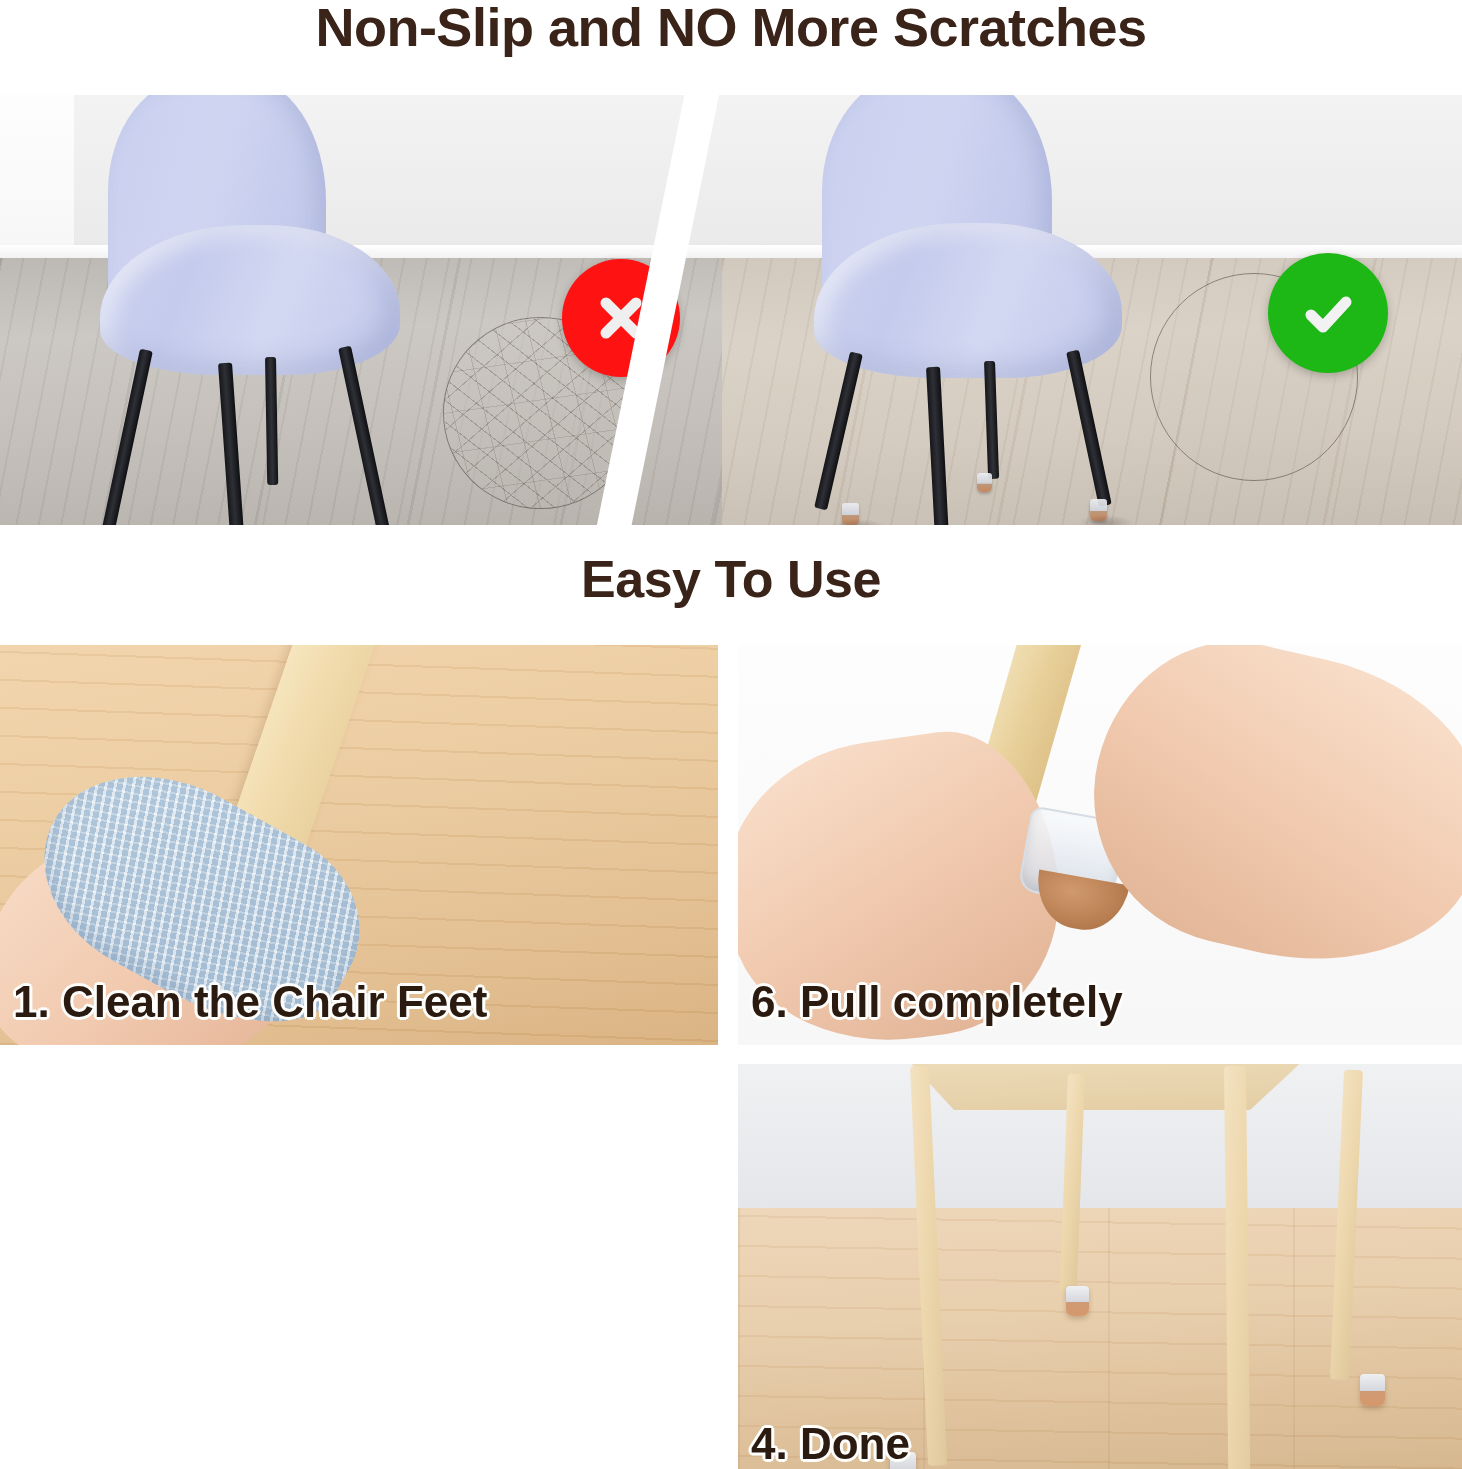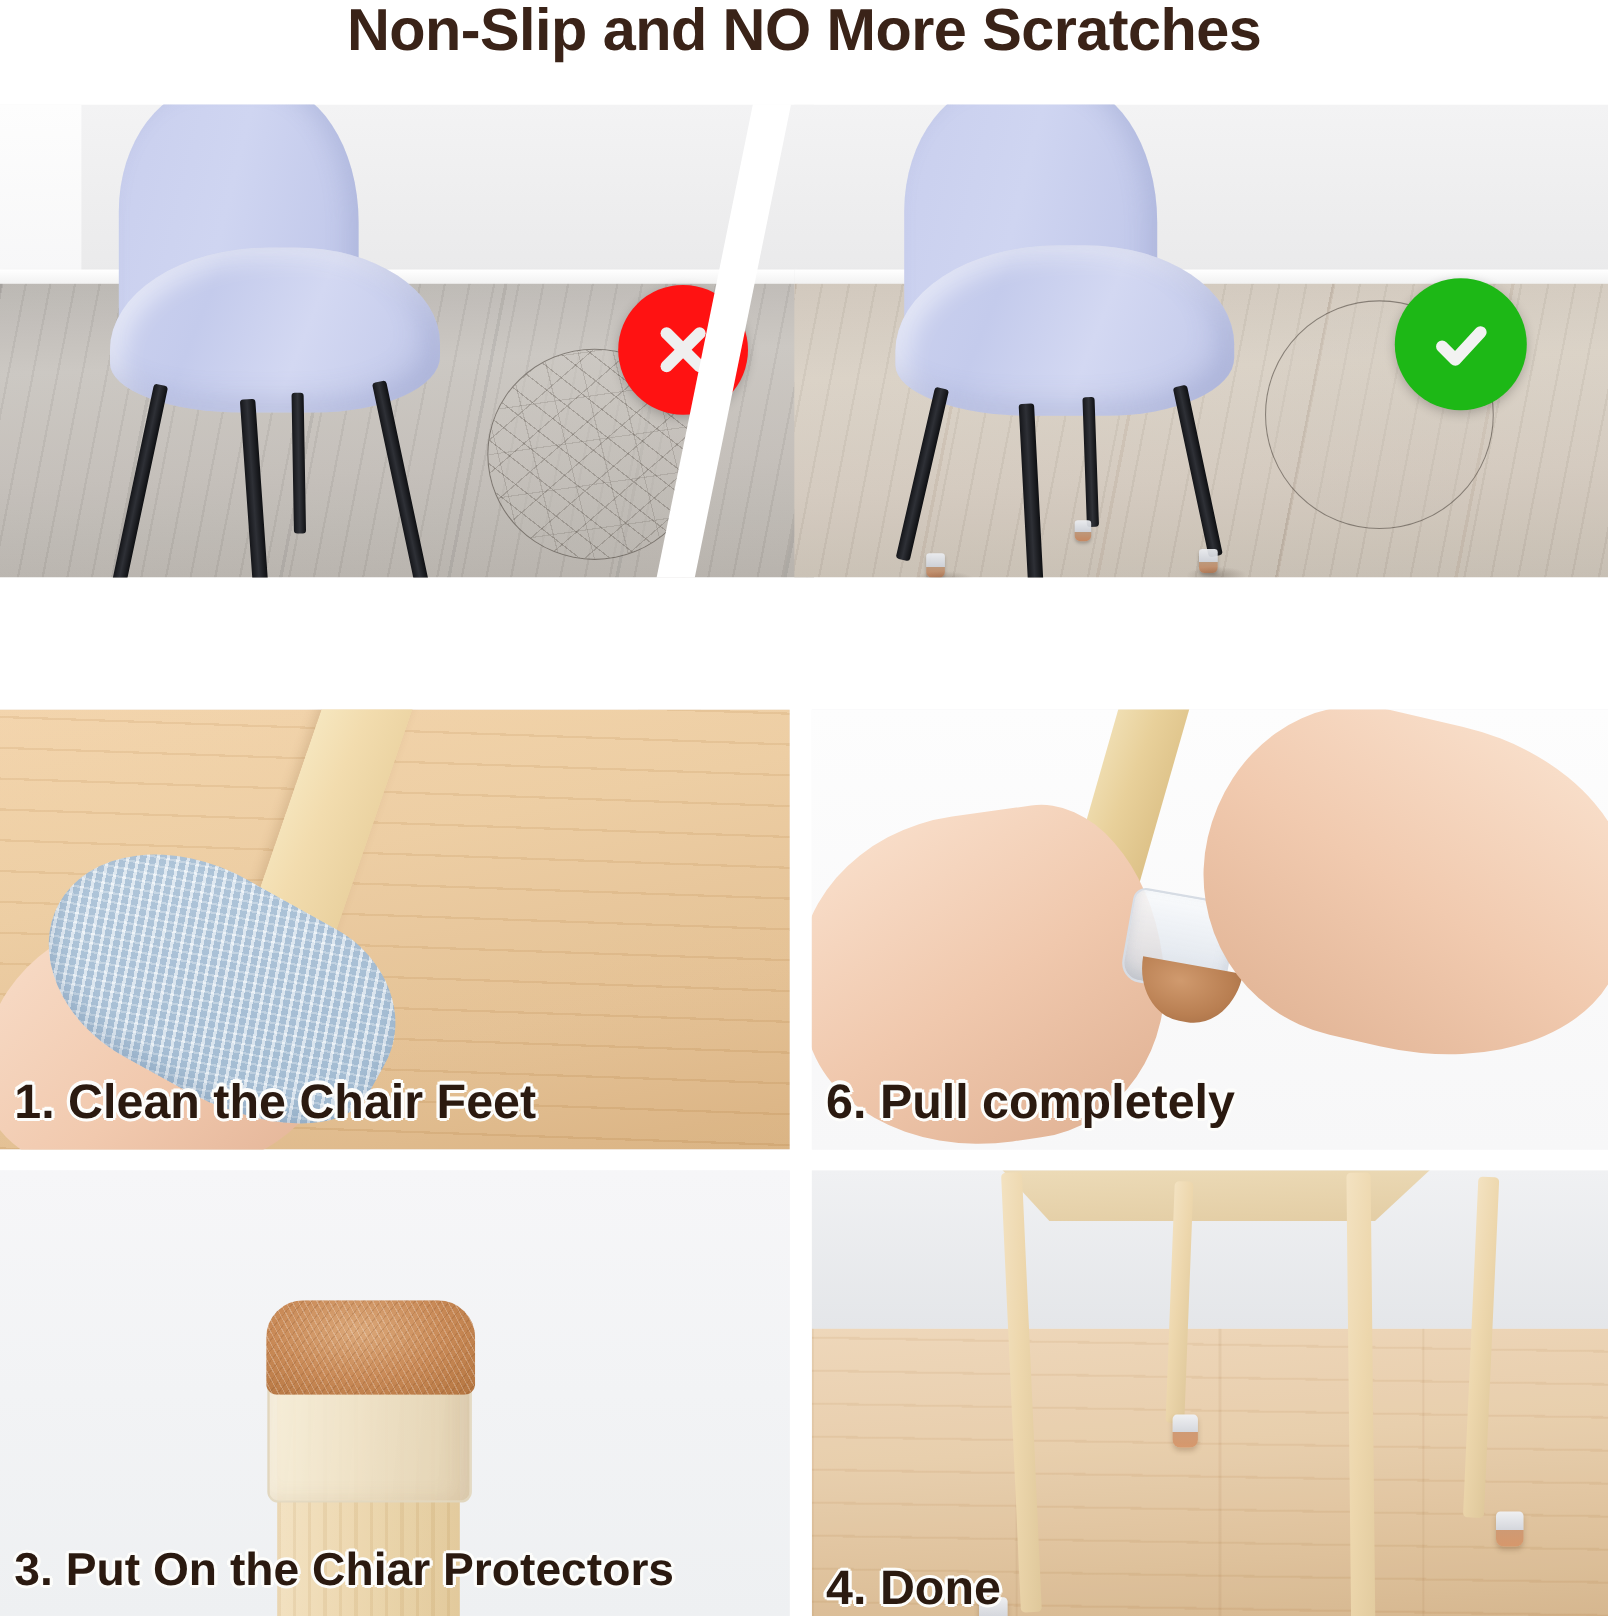--- a/index.html
+++ b/index.html
@@ -365,20 +365,21 @@
           <svg width="64" height="64" viewBox="0 0 64 64">
             <polyline points="15,34 27,46 50,21" fill="none" stroke="#F2F2F2" stroke-width="11" stroke-linecap="round" stroke-linejoin="round"></polyline>
           </svg>
         </div>
       </div>
     </div>
 
     <div id="divider"></div>
   </div>
 
+  <div class="heading" id="title-easy">Easy To Use</div>
 
   <div id="steps">
 
     <div class="step" id="step-1">
       <div class="s1-bg2"></div>
       <div class="s1-leg"></div>
       <div class="s1-hand"></div>
       <div class="s1-cloth"></div>
       <div class="step-caption" id="cap-1">1. Clean the Chair Feet</div>
     </div>
@@ -386,27 +387,20 @@
     <div class="step" id="step-2">
       <div class="s2-bg"></div>
       <div class="s2-leg"></div>
       <div class="s2-hand-l"></div>
       <div class="s2-cap"></div>
       <div class="s2-felt"></div>
       <div class="s2-hand-r"></div>
       <div class="step-caption" id="cap-2">6. Pull completely</div>
     </div>
 
-    <div class="step" id="step-3">
-      <div class="s3-bg"></div>
-      <div class="s3-wood"></div>
-      <div class="s3-sleeve"></div>
-      <div class="s3-felt"></div>
-      <div class="step-caption" id="cap-3">3. Put On the Chiar Protectors</div>
-    </div>
 
     <div class="step" id="step-4">
       <div class="s4-wall"></div>
       <div class="s4-floor"></div>
 
       <div class="s4-apron" style="left:168px; top:-6px; width:400px; height:52px; clip-path:polygon(0 0,100% 0,86% 100%,12% 100%);"></div>
 
       <div class="s4-legc" style="left:172px; top:2px; width:19px; height:400px; transform:rotate(-2.6deg);"></div>
       <div class="s4-cap" style="left:152px; top:388px;"></div>
 

